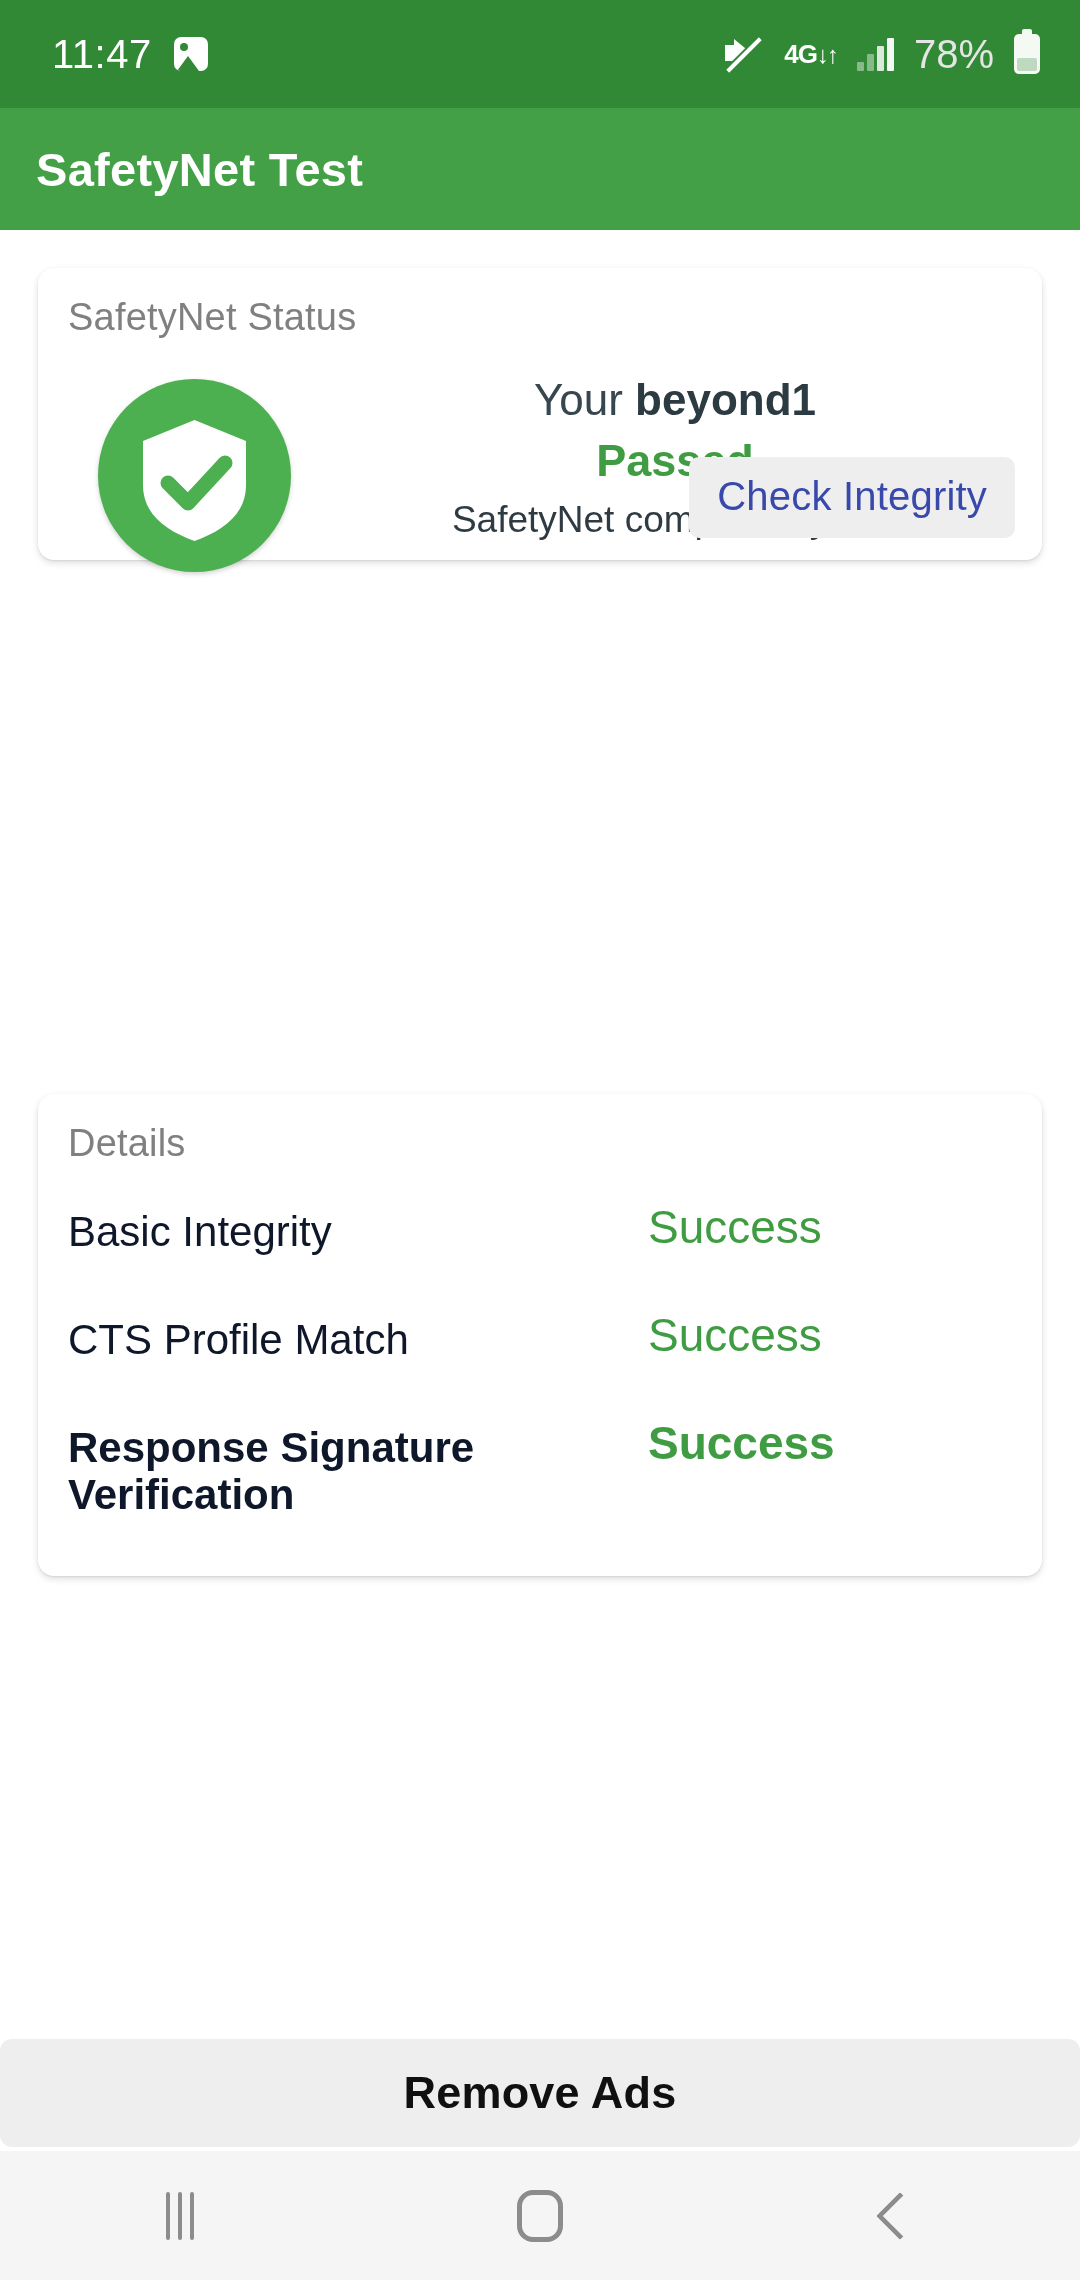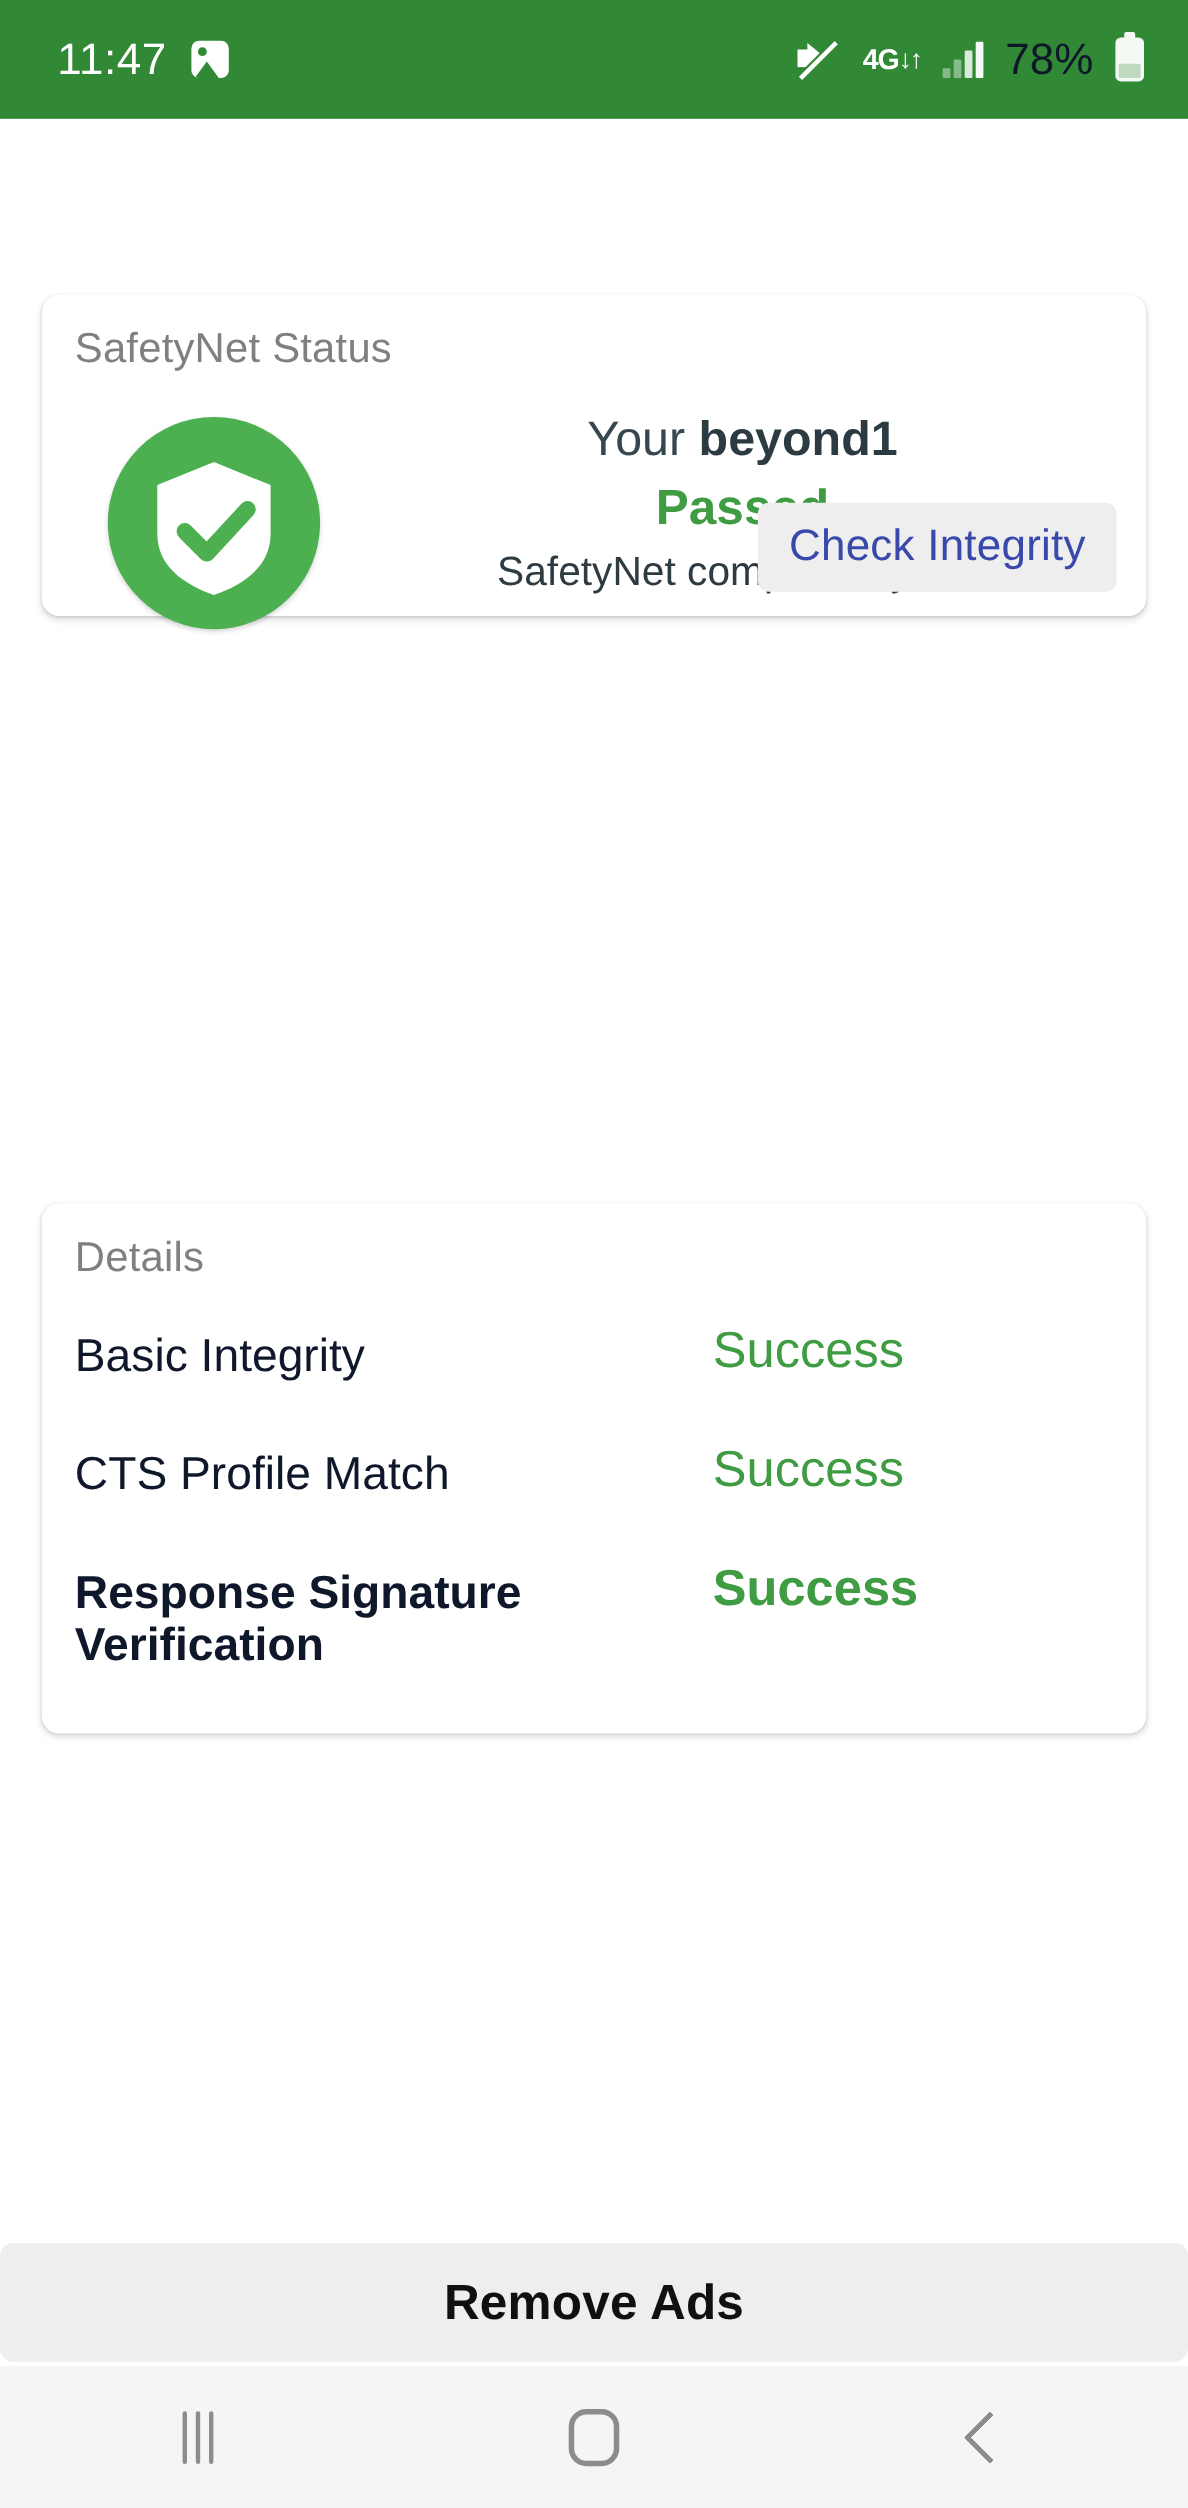--- a/index.html
+++ b/index.html
@@ -14,21 +14,21 @@
   
   .statusbar {
     position:absolute; left:0; top:0; width:1080px; height:108px;
     background:#318935;
     display:flex; align-items:center; justify-content:space-between;
     padding:0 40px 0 52px;
   }
   .sb-left { display:flex; align-items:center; gap:22px; }
   .sb-time { color:#ffffff; font-size:40px; letter-spacing:0.5px; }
   .sb-right { display:flex; align-items:center; gap:20px; }
-  .sb-pct { color:#0f172a; font-size:40px; letter-spacing:0px; }
+  .sb-pct { color:#e5e5e5; font-size:40px; letter-spacing:0px; }
 
   .icon-photo {
     width:34px; height:34px; background:#ffffff; border-radius:7px;
     position:relative; overflow:hidden;
   }
   .icon-photo::before {
     content:""; position:absolute; left:6px; top:6px;
     width:8px; height:8px; border-radius:50%; background:#318935;
   }
   .icon-photo::after {
@@ -225,20 +225,23 @@
         <i></i>
           <i></i>
           <i></i>
           <i></i>
       </span>
       <span class="sb-pct">78%</span>
       <span class="icon-batt"></span>
     </div>
   </div>
 
+  <div class="appbar">
+    <span class="appbar-title">SafetyNet Test</span>
+  </div>
 
   <div class="content">
 
     <div class="card" id="status-card">
       <span class="card-label">SafetyNet Status</span>
 
       <div class="shield-wrap">
         <div class="shield-circle">
           <svg width="193" height="193" viewBox="0 0 193 193">
             <path d="M96.5 41 L148 62 L148 106 C148 136 124 152 96.5 162 C69 152 45 136 45 106 L45 62 Z" fill="#ffffff"></path>

